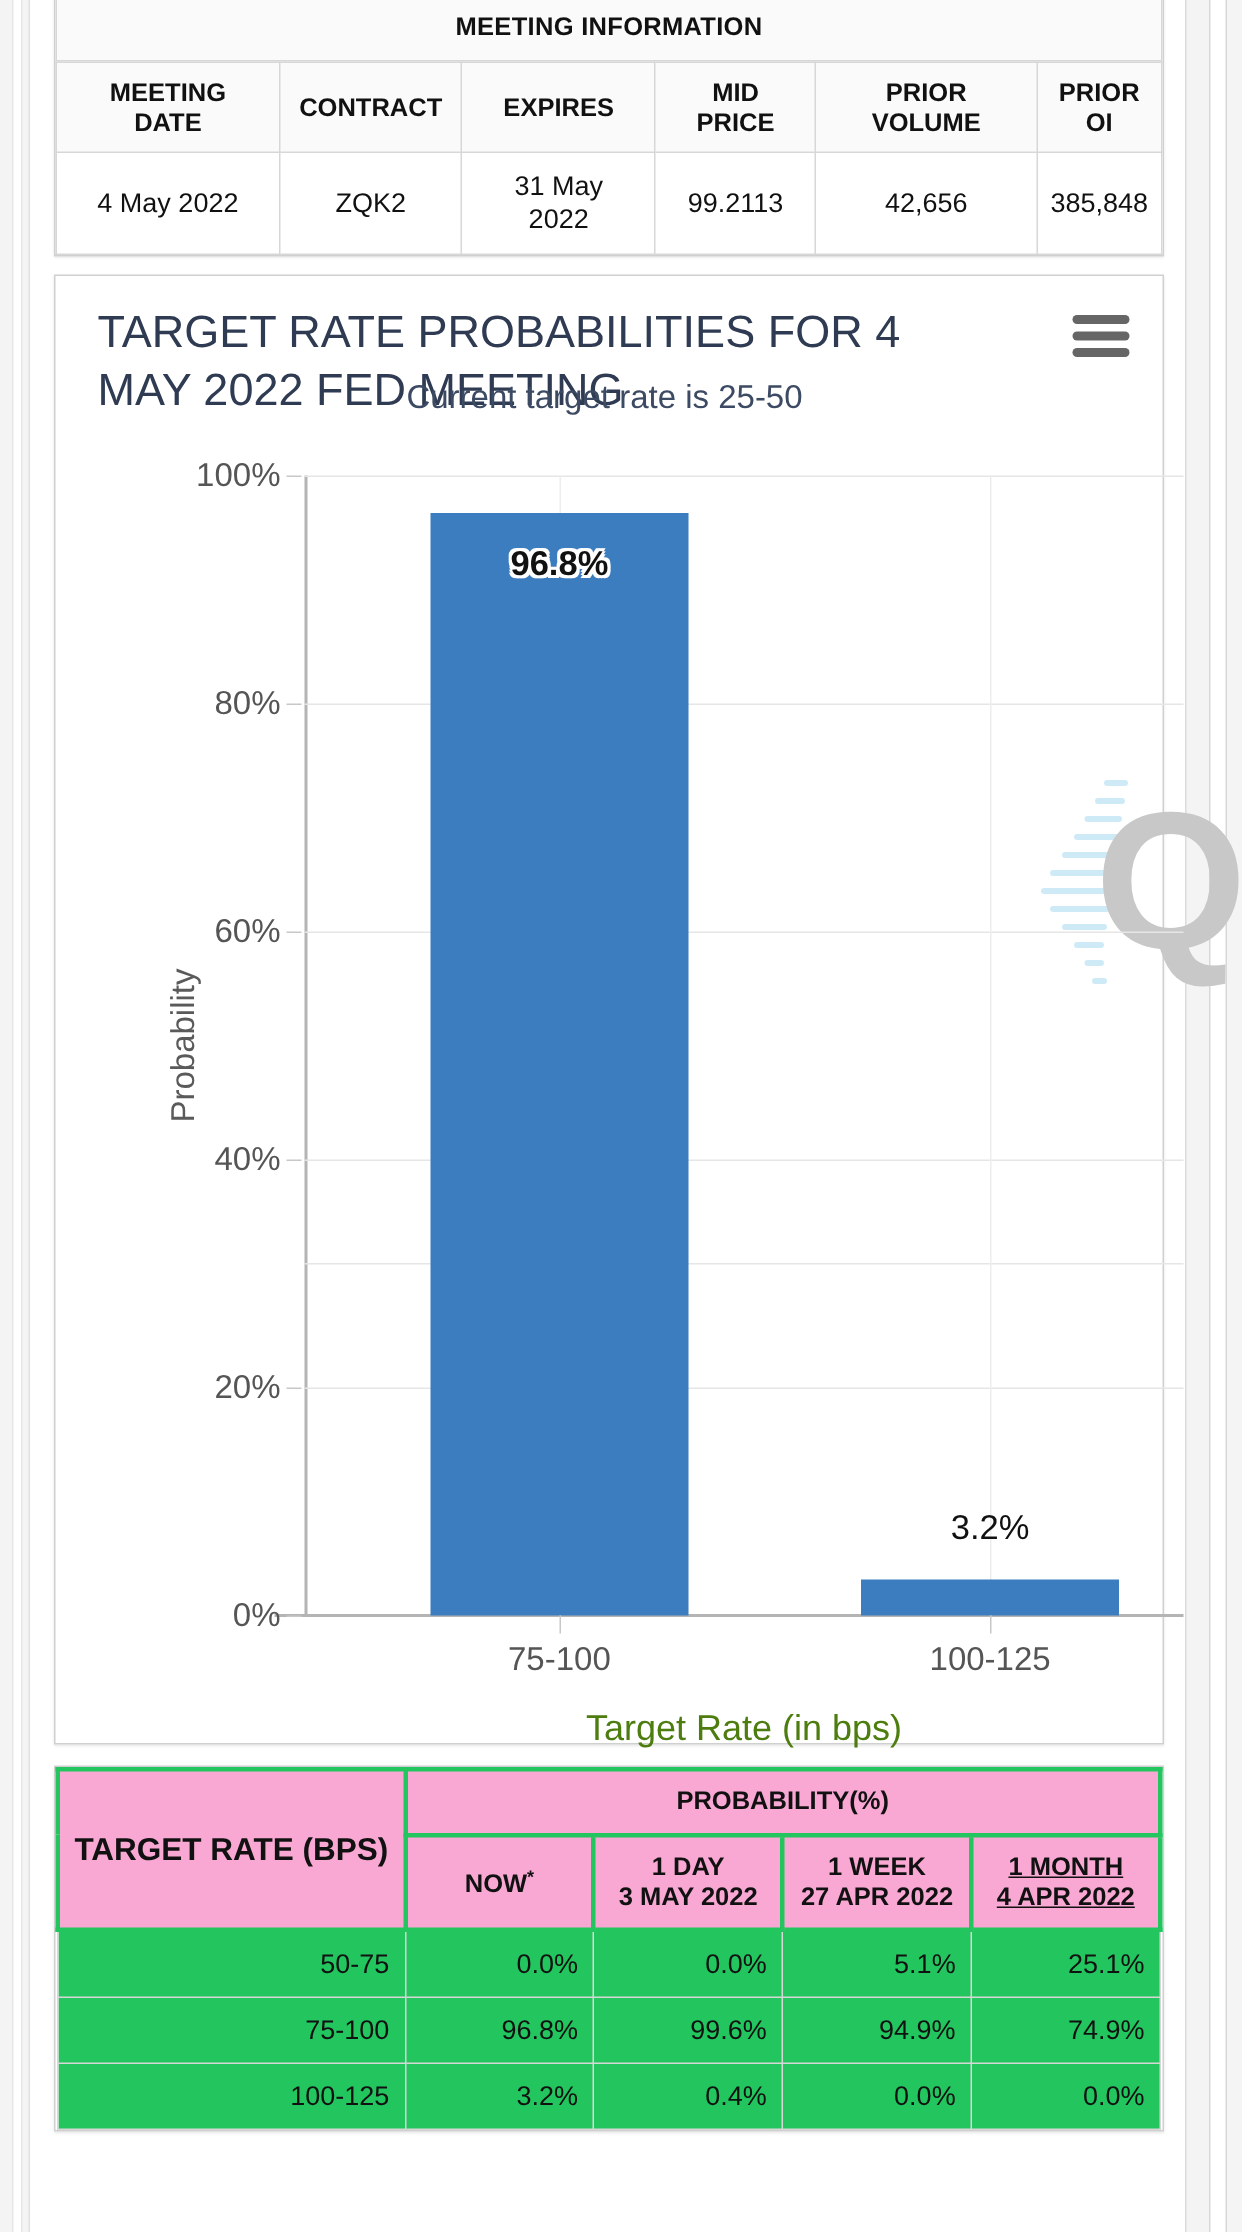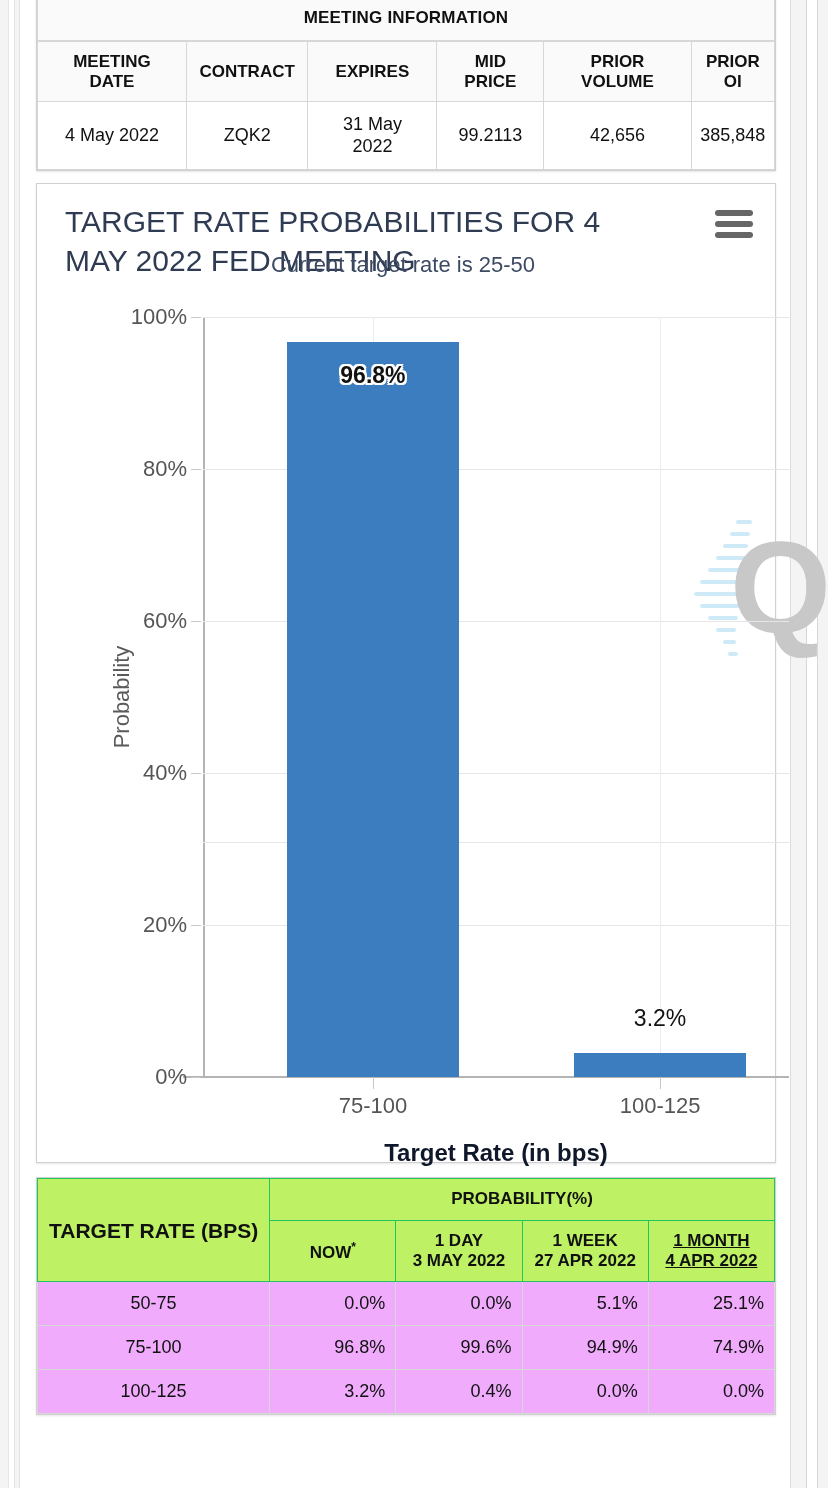--- a/index.html
+++ b/index.html
@@ -192,22 +192,21 @@
     font-size: 22px;
     color: #5a5a5a;
     white-space: nowrap;
   }
   .axis-x-title {
     position: absolute;
     left: 0; width: 100%;
     top: calc(100% + 62px);
     text-align: center;
     font-size: 24px;
-    color: #0f172a;
-    font-weight: bold;
+    color: #4d7c0f;
   }
   .xtick-label {
     position: absolute;
     top: calc(100% + 16px);
     transform: translateX(-50%);
     font-size: 22px;
     color: #555555;
     white-space: nowrap;
   }
   .xtick-mark {
@@ -264,34 +263,35 @@
     width: 100%;
     border-collapse: collapse;
     table-layout: fixed;
   }
   table.prob th {
     font-size: 17px;
     font-weight: bold;
     color: #111;
     text-align: center;
     padding: 10px 4px;
-    background: #bef264;
-    border: 1px solid #22c55e;
+    background: #f9a8d4;
+    border: 3px solid #22c55e;
     line-height: 1.2;
   }
   table.prob th.tr-head {
     font-size: 21px;
     padding: 10px 6px;
   }
   table.prob td {
     font-size: 18px;
     color: #111;
     padding: 11px 10px;
     border: 1px solid #d7d7d7;
-    background: #f0abfc;
+    background: #22c55e;
+    text-align: right;
   }
   td.rate-cell { text-align: center; }
   td.num { text-align: right; }
   td.now-cell { background: #f4f4c8; text-align: right; }
   th.now-head { background: #fbfbe8; }
   .sup-star { font-size: 12px; vertical-align: super; }
 
   .prob-footer {
     font-size: 19px;
     color: #9a9a9a;

